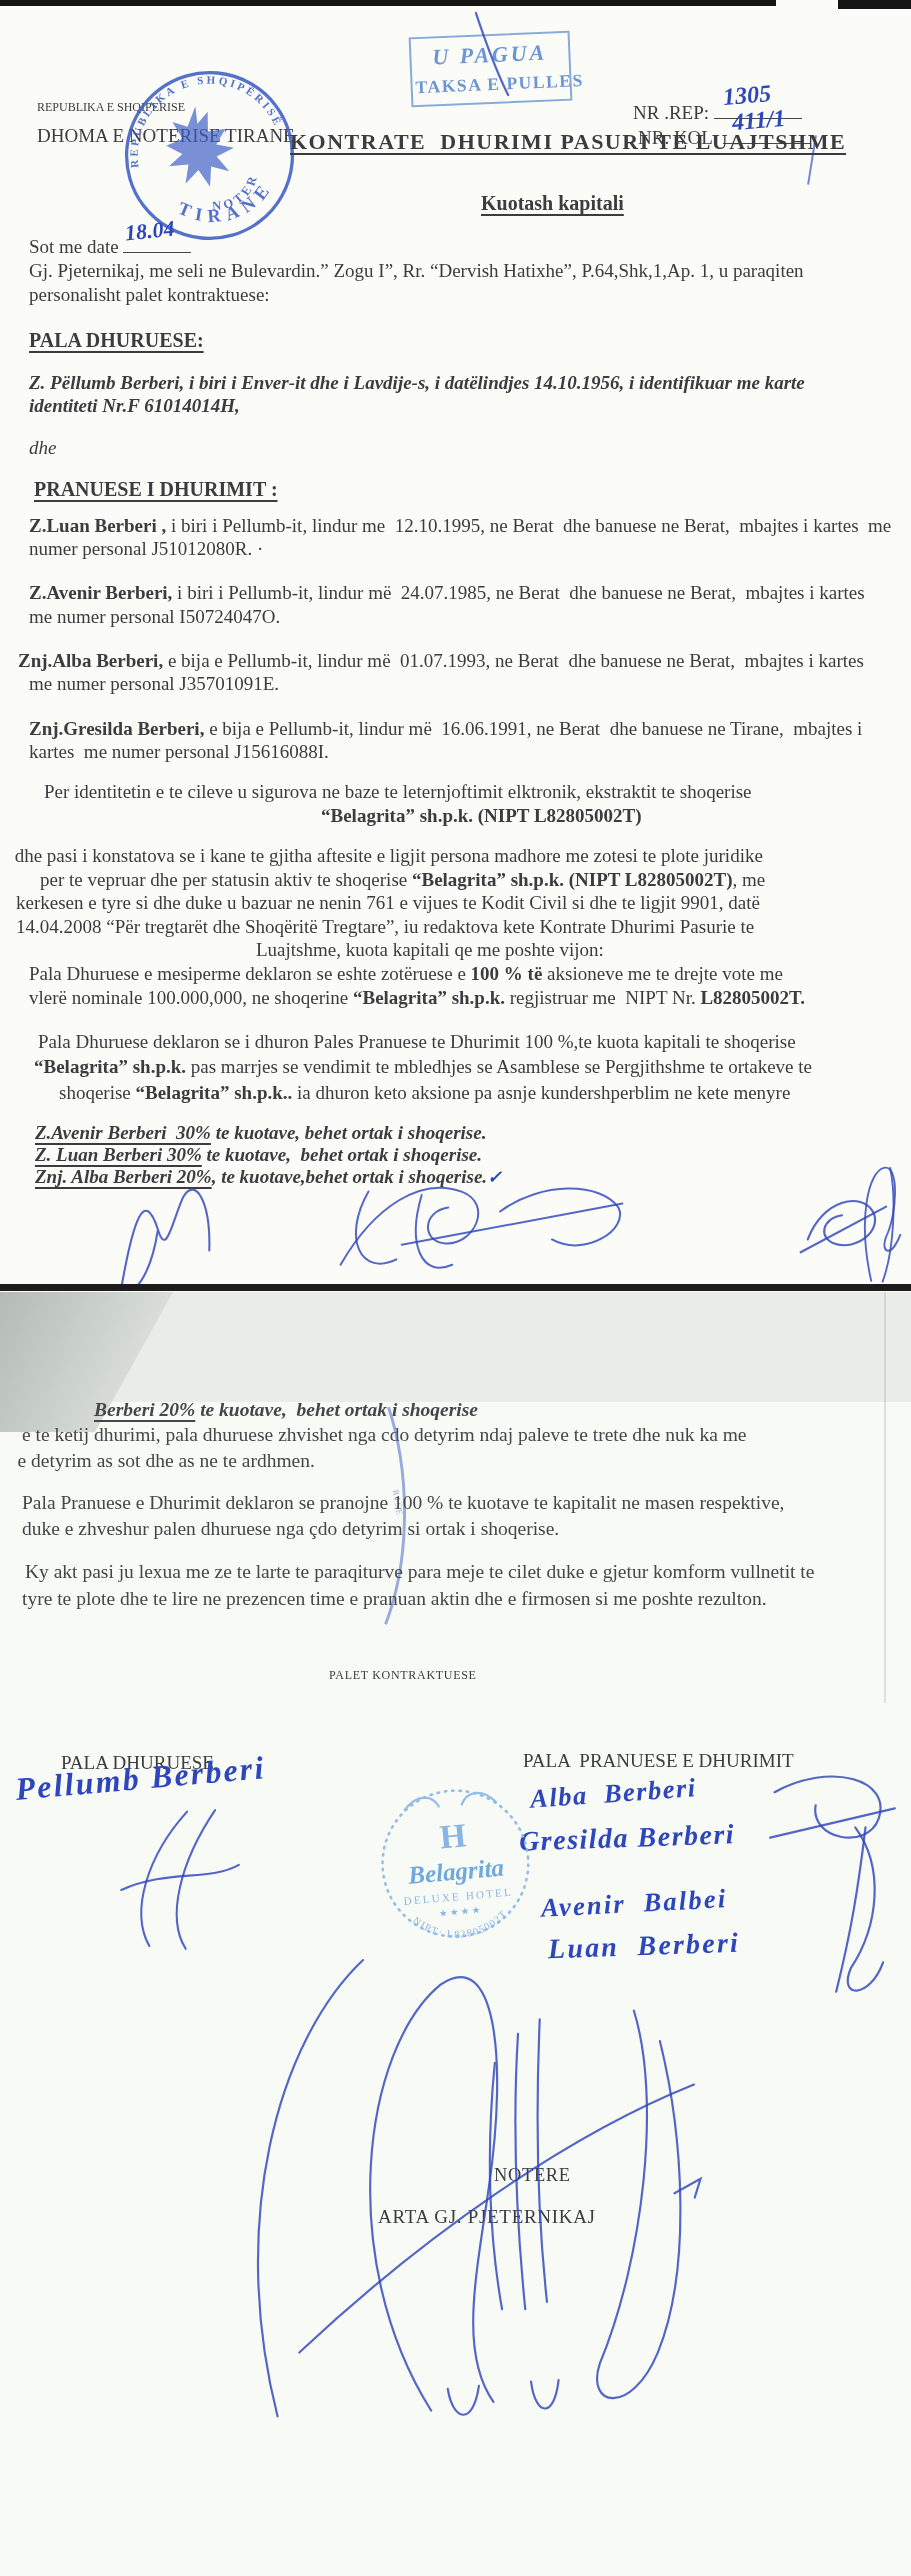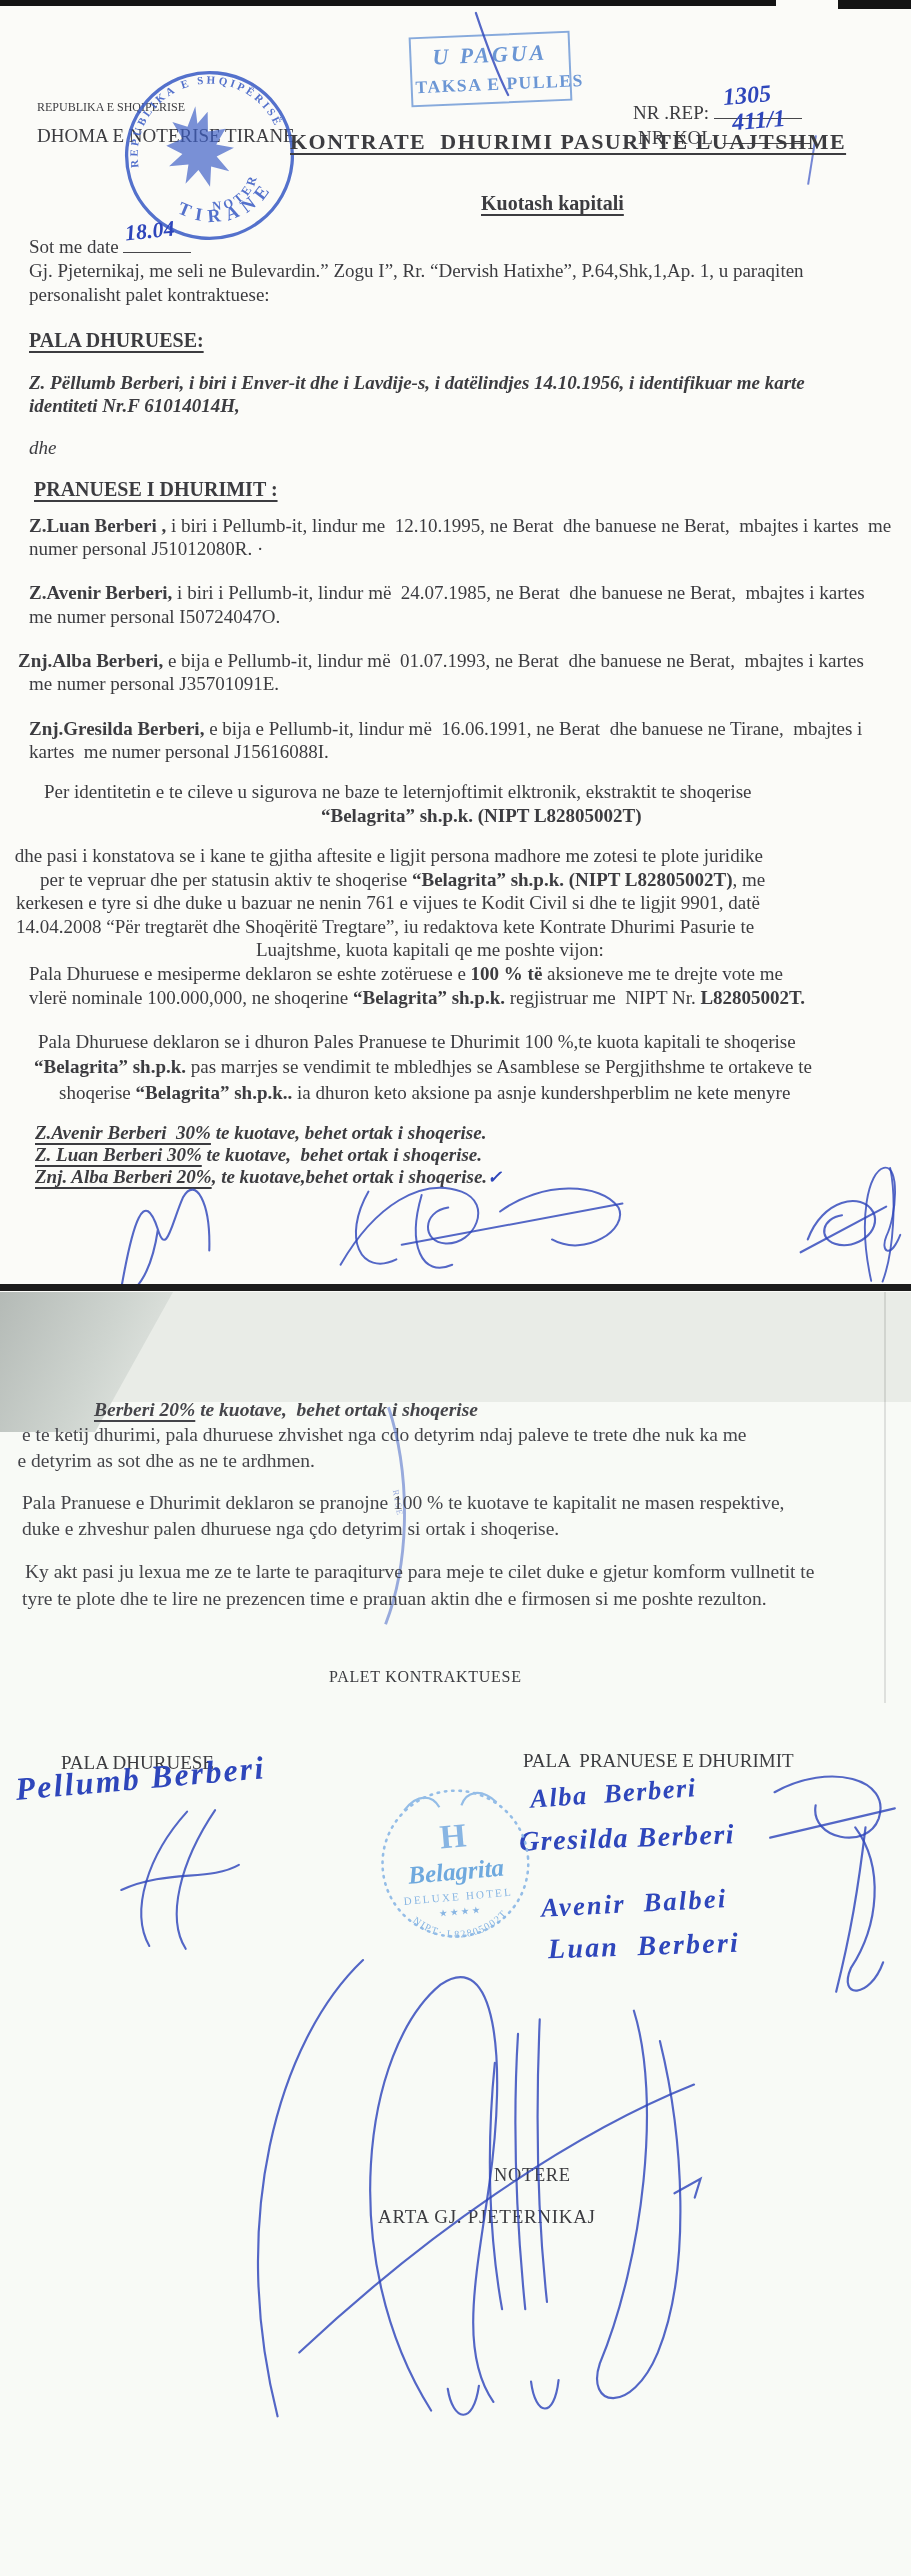--- a/index.html
+++ b/index.html
@@ -148,21 +148,21 @@
     <path d="M24,6 C52,90 56,210 20,304" fill="none" stroke="#4b6ac8" stroke-width="4"></path>
     <text x="30" y="120" font-size="12" fill="#4b6ac8" transform="rotate(80 30 120)">R I S E</text>
   </svg>
 
   <div class="ln c2" style="left:22px;top:1493px;">Pala Pranuese e Dhurimit deklaron se pranojne 100 % te kuotave te kapitalit ne masen respektive,</div>
   <div class="ln c2" style="left:25px;top:1562px;">Ky akt pasi ju lexua me ze te larte te paraqiturve para meje te cilet duke e gjetur komform vullnetit te</div>
 
   <div class="ln c2" style="left:22px;top:1519px;">duke e zhveshur palen dhuruese nga çdo detyrim si ortak i shoqerise.</div>
   <div class="ln c2" style="left:22px;top:1589px;">tyre te plote dhe te lire ne prezencen time e pranuan aktin dhe e firmosen si me poshte rezulton.</div>
 
-  <div class="ln" style="left:329px;top:1669px;font-size:16px;letter-spacing:0.7px;">PALET KONTRAKTUESE</div>
+  <div class="ln" style="left:329px;top:1669px;font-size:12px;letter-spacing:0.7px;">PALET KONTRAKTUESE</div>
   <div class="ln" style="left:61px;top:1753px;font-size:19px;">PALA DHURUESE</div>
   <div class="ln" style="left:523px;top:1751px;font-size:19px;">PALA  PRANUESE E DHURIMIT</div>
 
   <div class="ln hand" style="left:14.7px;top:1762px;font-size:32px;transform:rotate(-5deg);letter-spacing:2.2px;">Pellumb Berberi</div>
   <svg class="sig" style="left:101px;top:1806px;" width="147" height="147" viewBox="0 0 200 210">
     <path d="M118,8 C62,70 36,150 64,200"></path>
     <path d="M158,6 C108,80 88,160 116,204"></path>
     <path d="M24,120 C90,90 150,108 192,84"></path>
   </svg>
 

